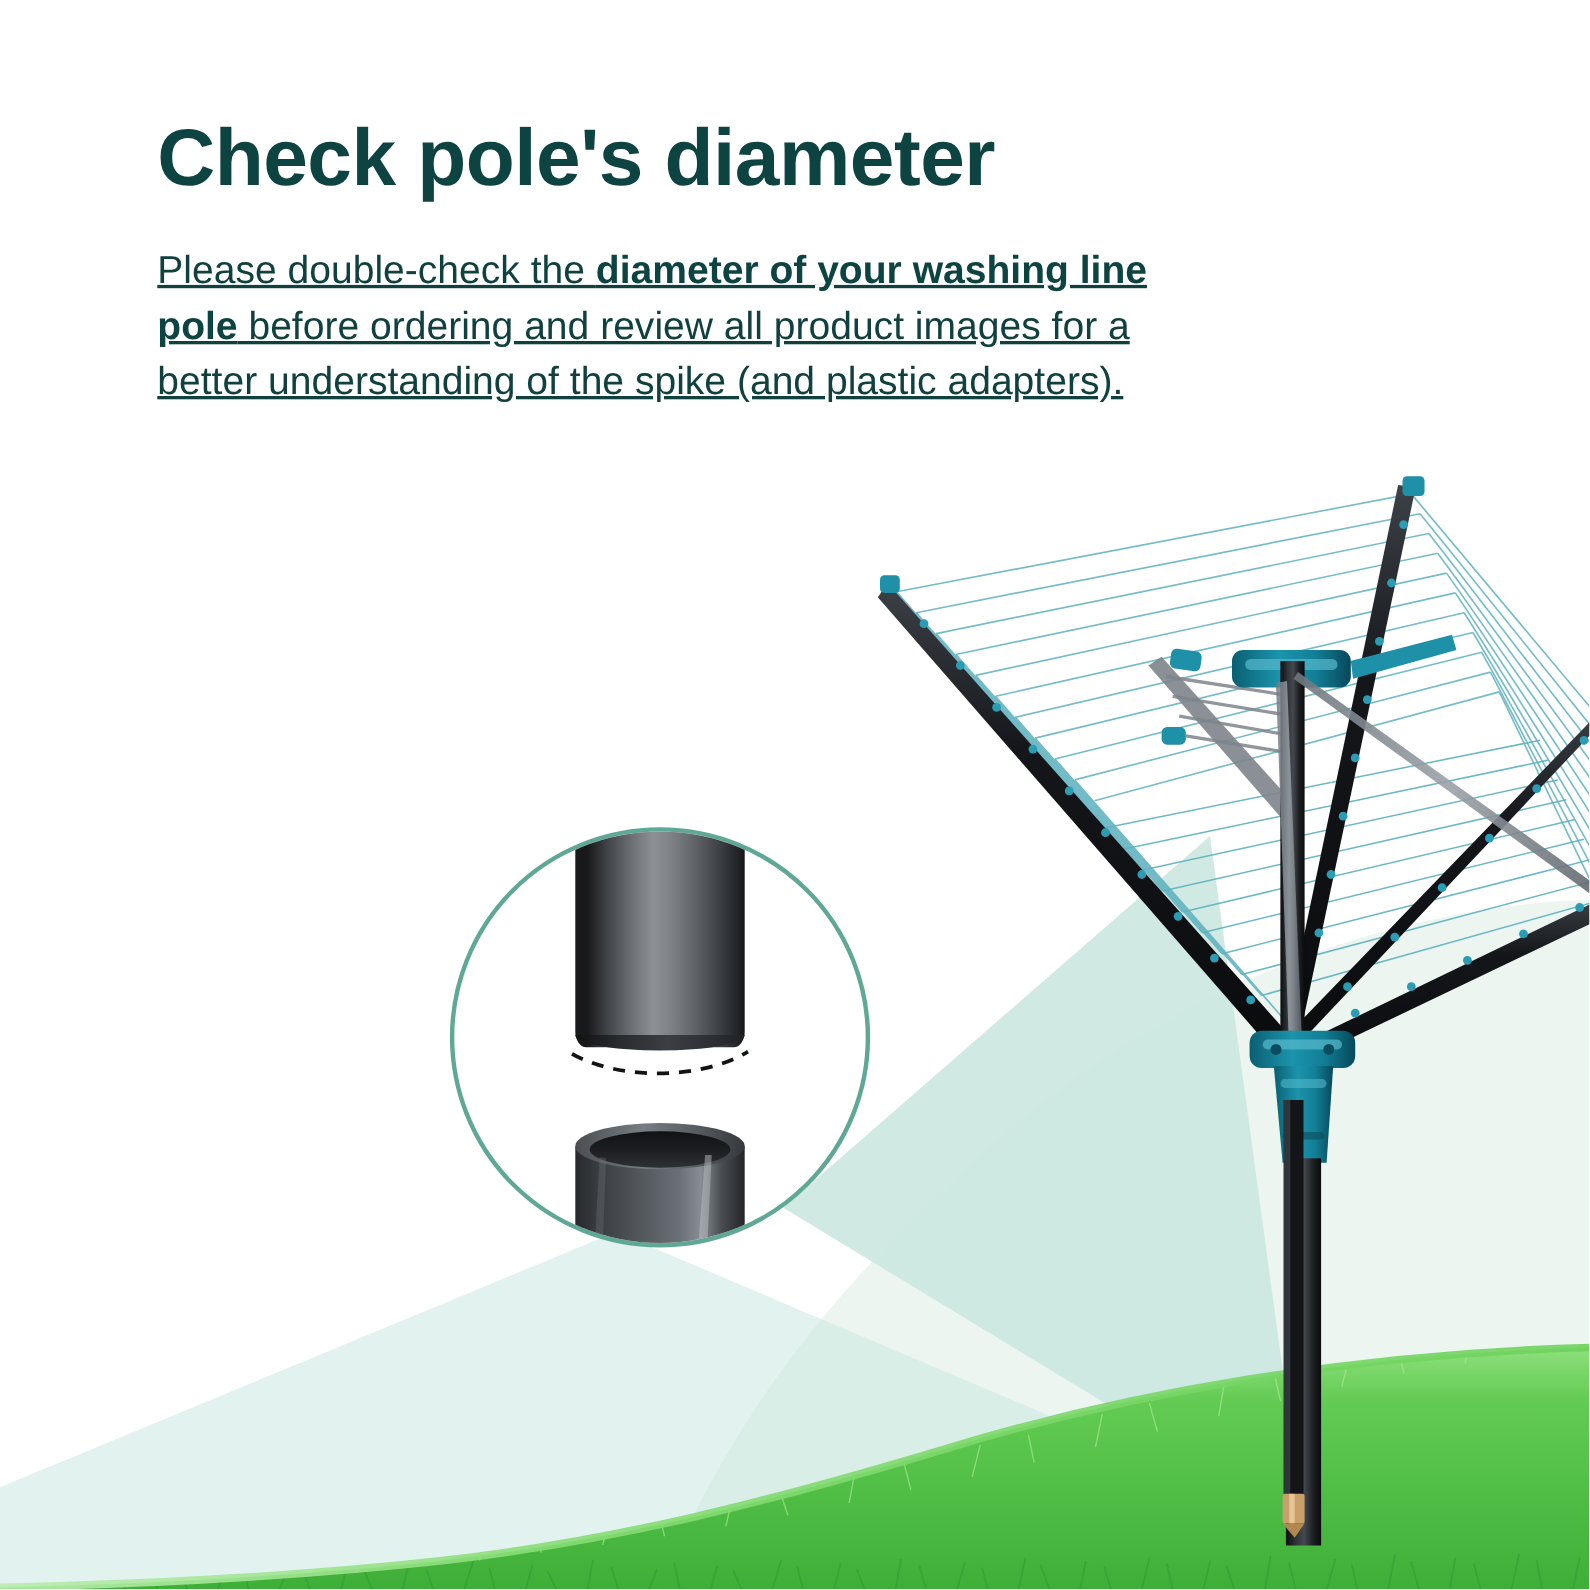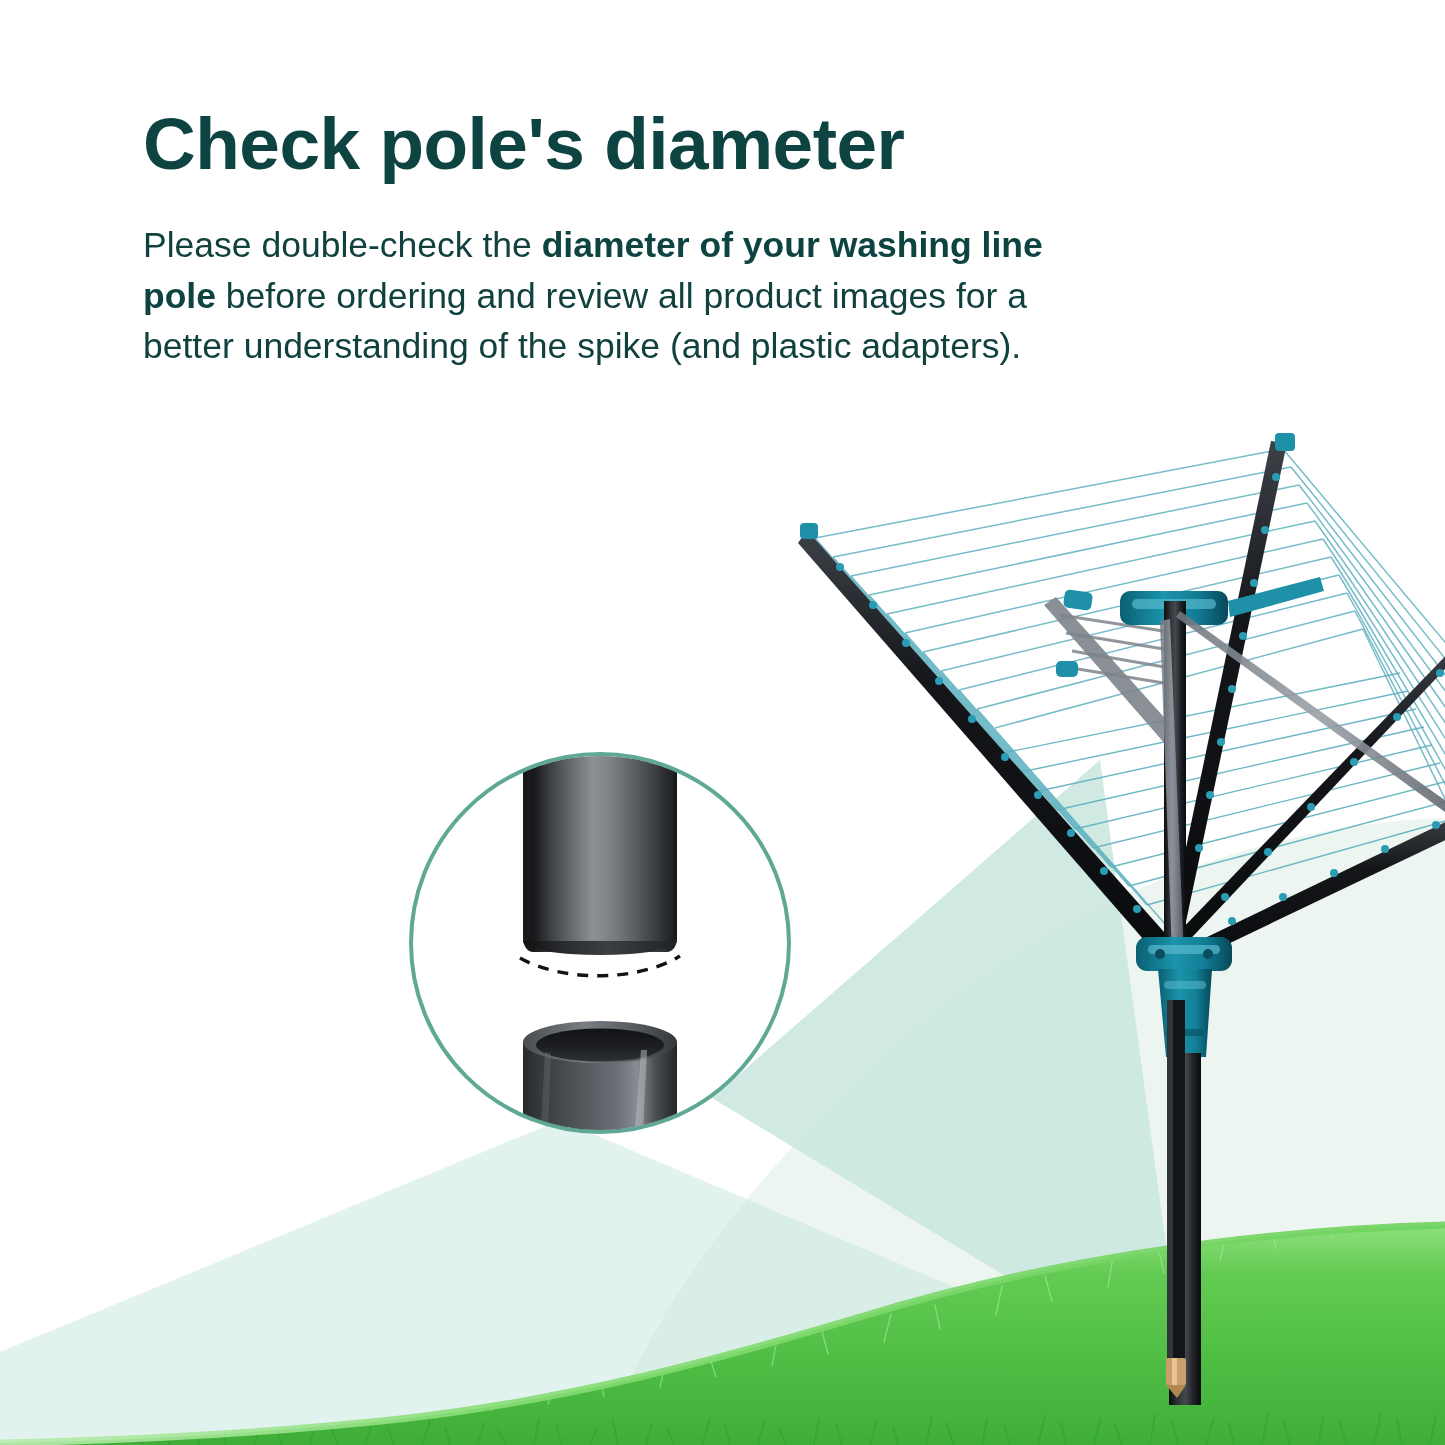--- a/index.html
+++ b/index.html
@@ -35,20 +35,21 @@
     width:900px;
   }
   #subcopy{
     margin:0;
     padding-top:36px;
     font-size:35.5px;
     line-height:1.42;
     font-weight:400;
     color:#10413f;
     width:960px;
+    text-decoration:underline;
   }
   #subcopy b{font-weight:700;color:#0d4442;}
 
   
   #inset-circle{
     position:absolute;
     left:409px;top:752px;
     width:382px;height:382px;
     border-radius:50%;
     border:4px solid #5fa895;

